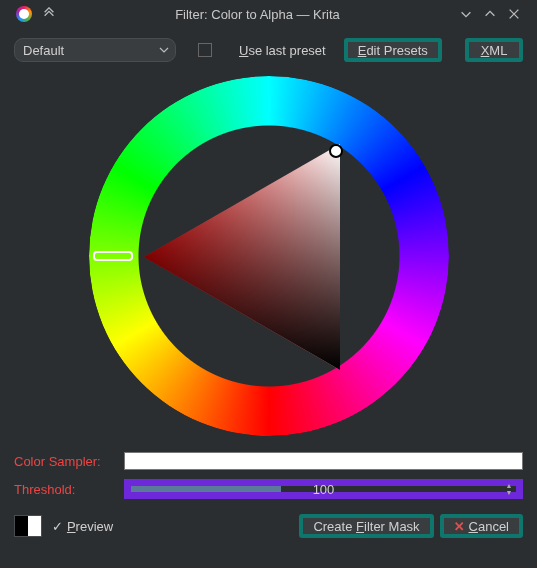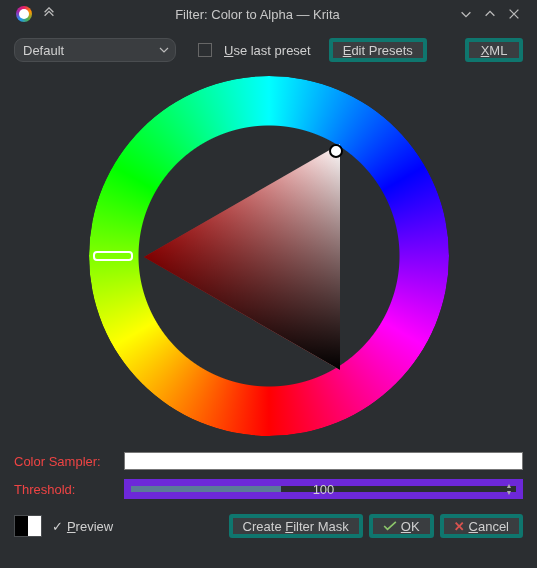--- a/index.html
+++ b/index.html
@@ -62,21 +62,21 @@
     padding: 0 6px 0 8px;
     color: #d0d0d0;
   }
   .checkbox {
     width: 14px; height: 14px;
     border: 1px solid #666;
     background: #2b2e31;
     display: inline-block;
     vertical-align: middle;
   }
-  .lbl { margin-left: 6px; }
+  .lbl { margin-left: 21px; }
   .lbl u { text-decoration: underline; }
   .btn {
     height: 24px;
     padding: 0 10px;
     background: #3a3d40;
     border: 4px solid #0f766e;
     border-radius: 3px;
     display: inline-flex;
     align-items: center;
     justify-content: center;
@@ -301,22 +301,16 @@
   </div>
   <div class="check-wrap">
     <span style="color:#d0d0d0">✓</span>
     <span><u>P</u>review</span>
   </div>
   <div class="spacer"></div>
   <div class="btn">
       <span>Create <u>F</u>ilter Mask</span>
     </div>
   <div class="btn">
-    <svg class="ok-icon" viewBox="0 0 16 12">
-        <path d="M1 6 L5 10 L15 1" fill="none" stroke="#8cc66b" stroke-width="2"></path>
-      </svg>
-    <span><u>O</u>K</span>
-  </div>
-  <div class="btn">
     <span class="x-icon">✕</span>
     <span><u>C</u>ancel</span>
   </div>
 </div>
 
 </body></html>

